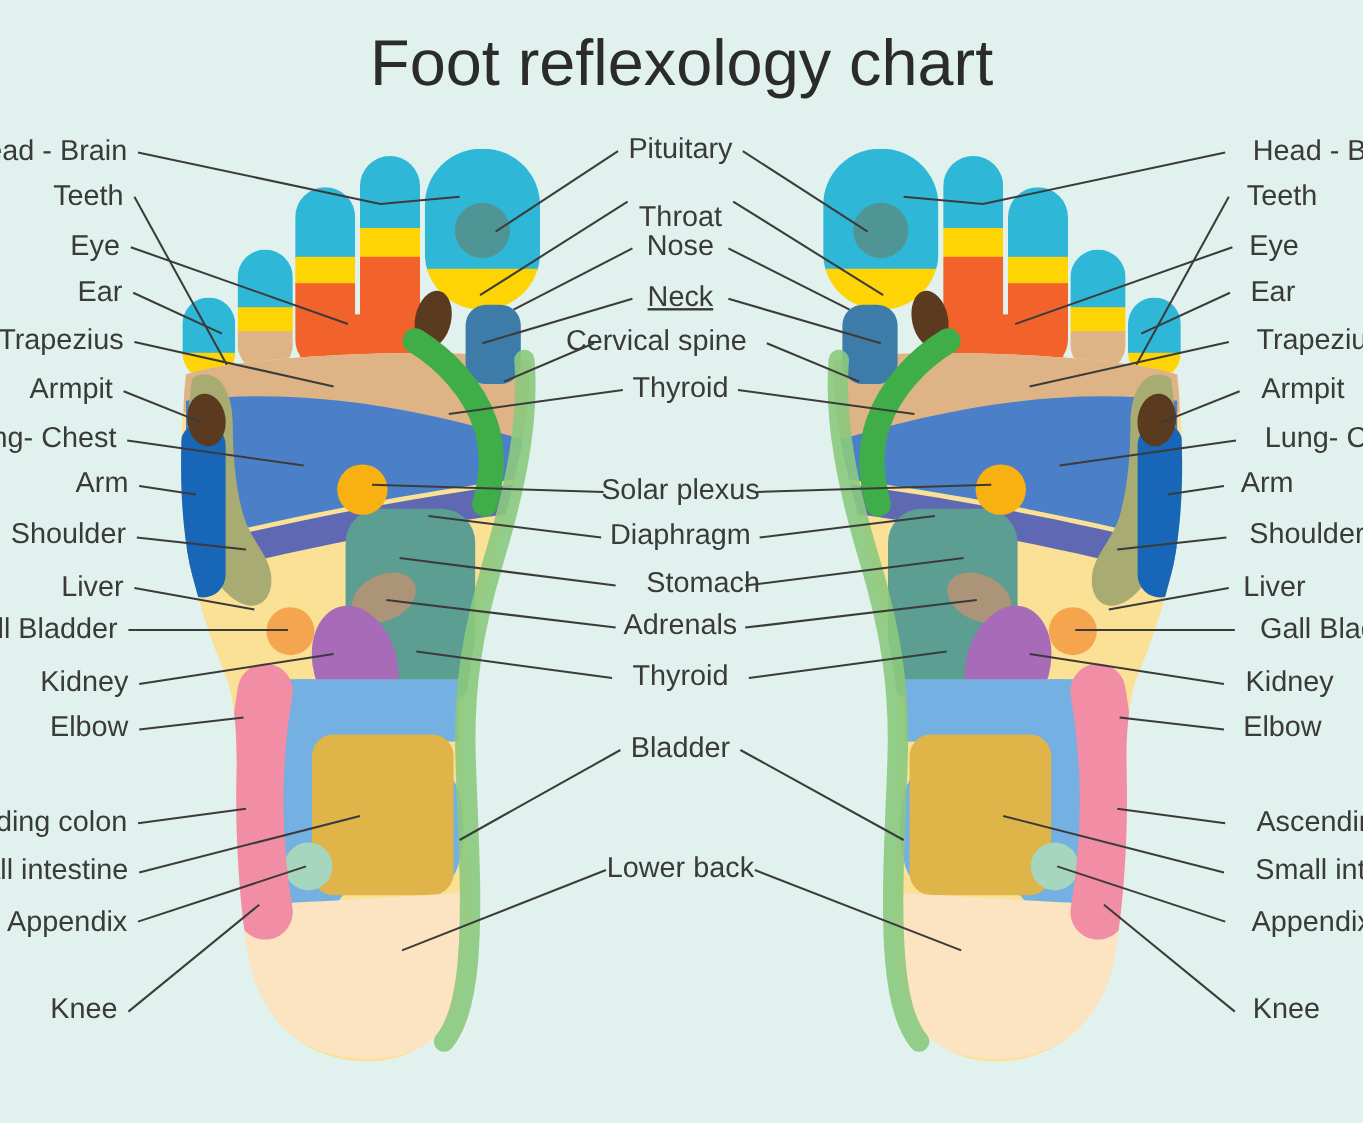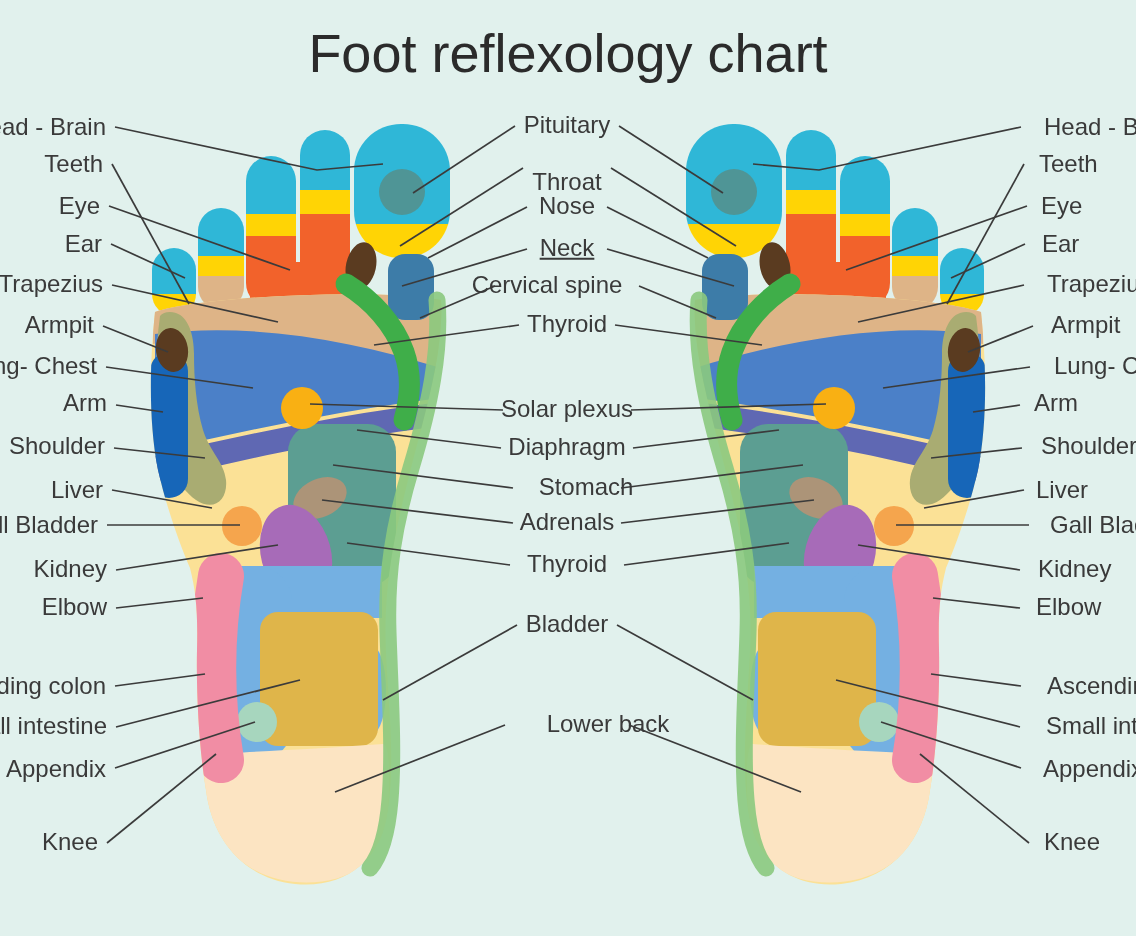--- a/index.html
+++ b/index.html
@@ -213,21 +213,21 @@
       <div class="lbl center" style="left: 567px; top: 207px;">Nose</div>
       <div class="lbl center" style="left: 567px; top: 249px; text-decoration: underline;">Neck</div>
       <div class="lbl center" style="left: 547px; top: 286px;">Cervical spine</div>
       <div class="lbl center" style="left: 567px; top: 325px;">Thyroid</div>
       <div class="lbl center" style="left: 567px; top: 410px;">Solar plexus</div>
       <div class="lbl center" style="left: 567px; top: 448px;">Diaphragm</div>
       <div class="lbl center" style="left: 567px; top: 488px; margin-left: 19px;">Stomach</div>
       <div class="lbl center" style="left: 567px; top: 523px;">Adrenals</div>
       <div class="lbl center" style="left: 567px; top: 565px;">Thyroid</div>
       <div class="lbl center" style="left: 567px; top: 625px;">Bladder</div>
-      <div class="lbl center" style="left: 567px; top: 725px; margin-left: 41px;">Lower back</div>
+      <div class="lbl center" style="left: 567px; top: 725px;">Lower back</div>
       <div class="lbl right" style="left: 1044px; top: 128px;">Head - Brain</div>
       <div class="lbl right" style="left: 1039px; top: 165px;">Teeth</div>
       <div class="lbl right" style="left: 1041px; top: 207px;">Eye</div>
       <div class="lbl right" style="left: 1042px; top: 245px;">Ear</div>
       <div class="lbl right" style="left: 1047px; top: 285px;">Trapezius</div>
       <div class="lbl right" style="left: 1051px; top: 326px;">Armpit</div>
       <div class="lbl right" style="left: 1054px; top: 367px;">Lung- Chest</div>
       <div class="lbl right" style="left: 1034px; top: 404px;">Arm</div>
       <div class="lbl right" style="left: 1041px; top: 447px;">Shoulder</div>
       <div class="lbl right" style="left: 1036px; top: 491px;">Liver</div>

